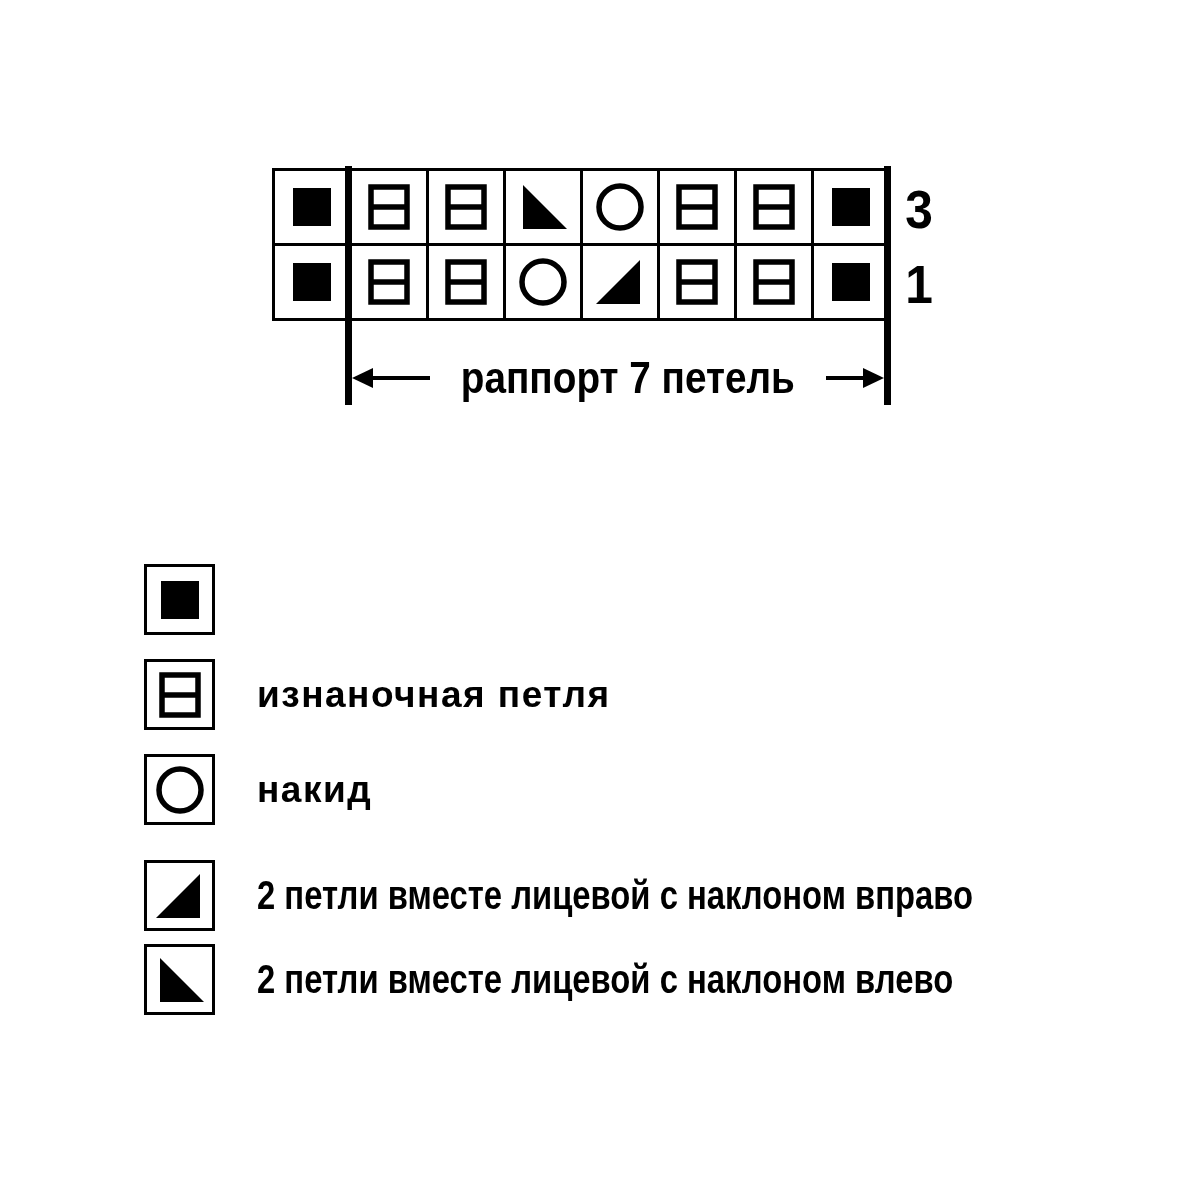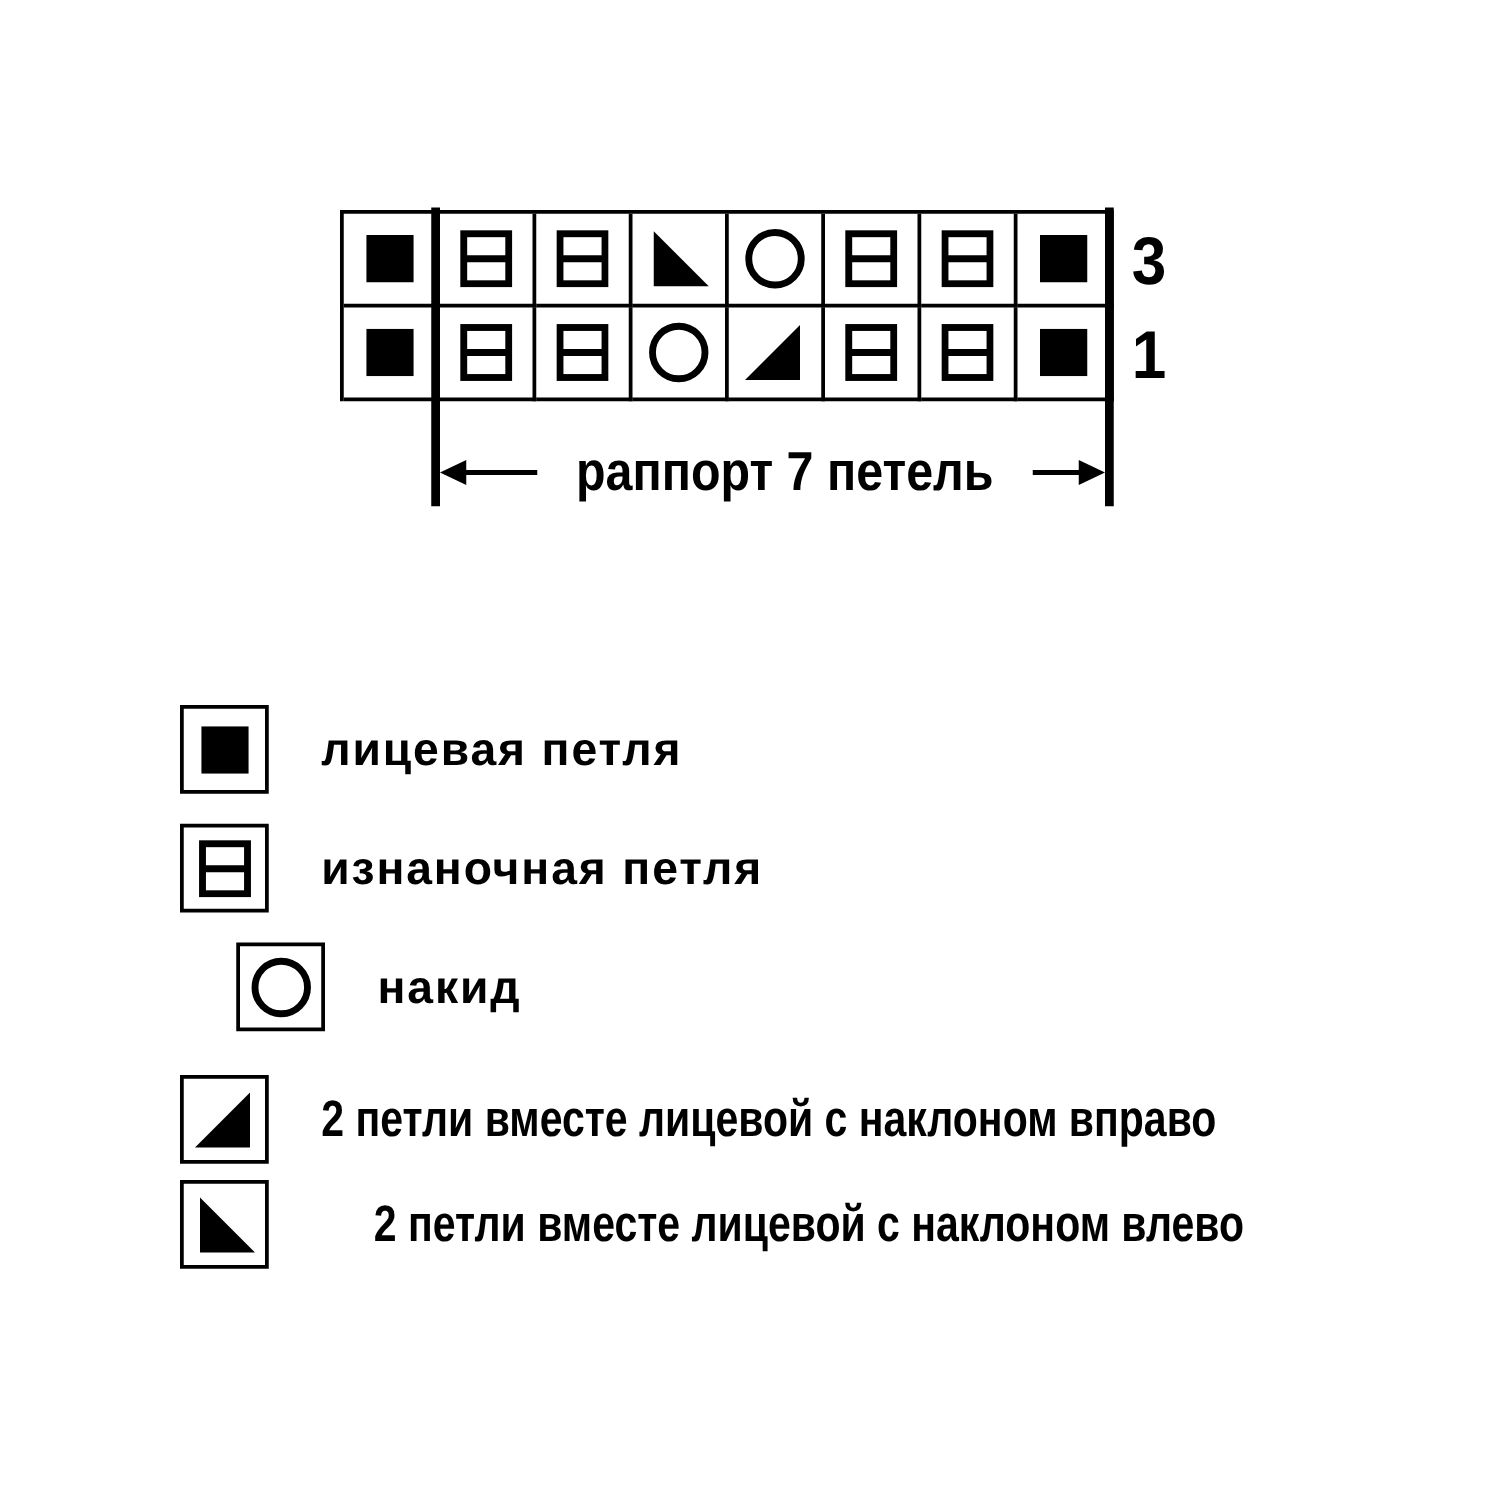--- a/index.html
+++ b/index.html
@@ -279,54 +279,53 @@
 
   <div id="legend">
       <div class="legend-row" style="top: 0px;">
         <div class="legend-box">
           <span class="sym">
             <svg width="38" height="38" viewBox="0 0 38 38">
               <rect width="38" height="38" fill="#000000"></rect>
             </svg>
           </span>
         </div>
-        <span class="legend-label">лицевая петля</span>
       </div>
       <div class="legend-row" style="top: 95px; align-items: center;">
         <div class="legend-box">
           <span class="sym">
             <svg width="42" height="46" viewBox="0 0 42 46">
               <rect x="3" y="3" width="36" height="40" fill="none" stroke="#000000" stroke-width="5.5"></rect>
               <line x1="3" y1="23" x2="39" y2="23" stroke="#000000" stroke-width="5.5"></line>
             </svg>
           </span>
         </div>
         <span class="legend-label">изнаночная петля</span>
       </div>
-      <div class="legend-row" style="top: 190px; margin-left: 45px;">
+      <div class="legend-row" style="top: 190px;">
         <div class="legend-box">
           <span class="sym">
             <svg width="50" height="50" viewBox="0 0 50 50">
               <circle cx="25" cy="25" r="21" fill="none" stroke="#000000" stroke-width="5.5"></circle>
             </svg>
           </span>
         </div>
         <span class="legend-label">накид</span>
       </div>
       <div class="legend-row" style="top: 296px;">
         <div class="legend-box">
           <span class="sym">
             <svg width="52" height="48" viewBox="0 0 52 48">
               <polygon points="46,2 46,46 2,46" fill="#000000"></polygon>
             </svg>
           </span>
         </div>
         <span class="legend-label">2 петли вместе лицевой с наклоном вправо</span>
       </div>
-      <div class="legend-row" style="top: 380px; gap: 42px;">
+      <div class="legend-row" style="top: 380px;">
         <div class="legend-box">
           <span class="sym">
             <svg width="52" height="48" viewBox="0 0 52 48">
               <polygon points="6,2 6,46 50,46" fill="#000000"></polygon>
             </svg>
           </span>
         </div>
         <span class="legend-label">2 петли вместе лицевой с наклоном влево</span>
       </div>
     </div>

